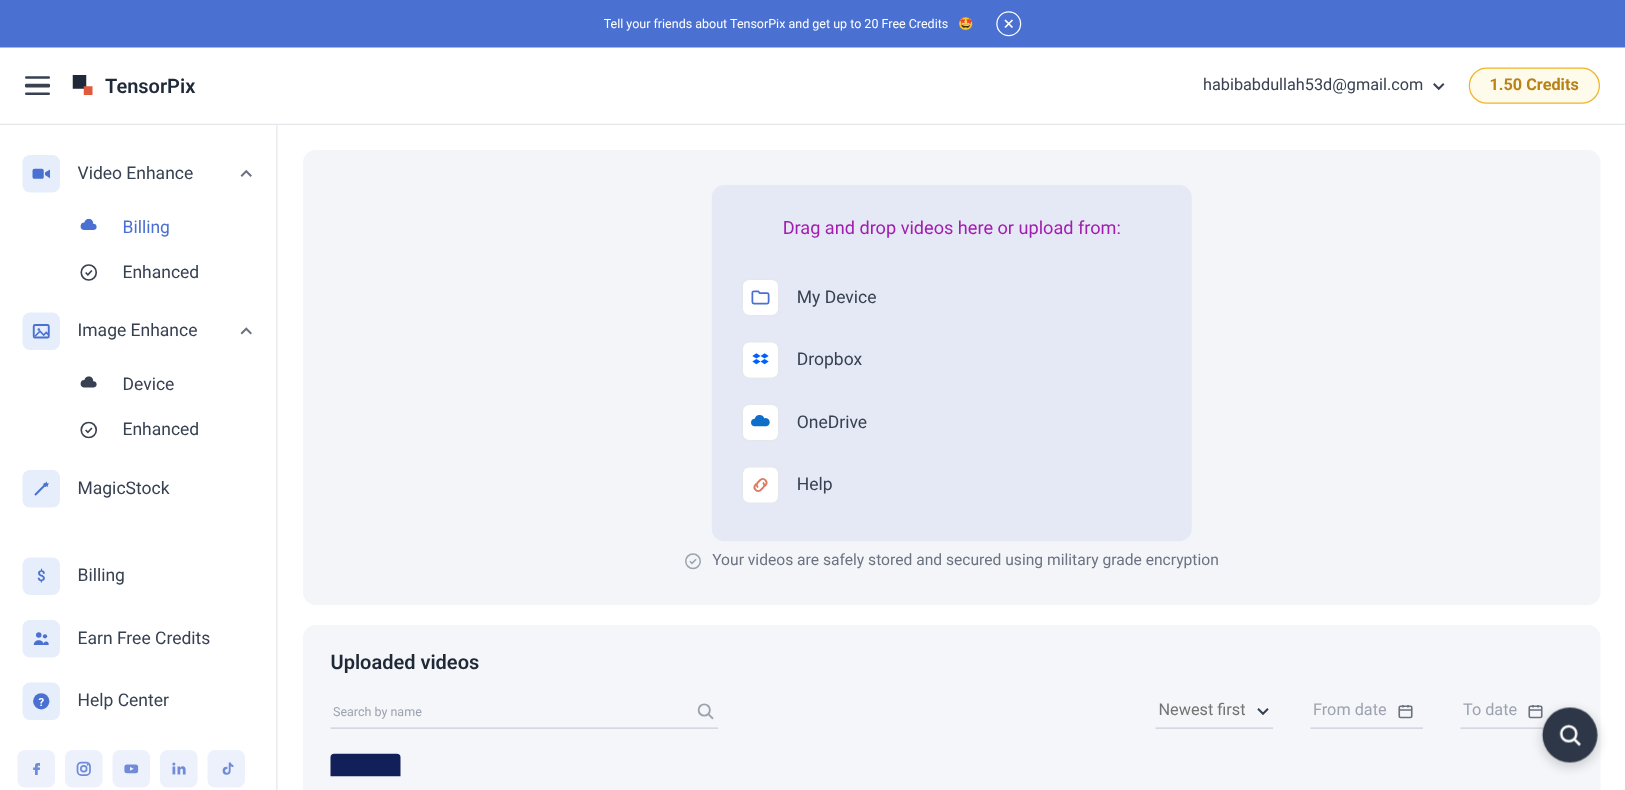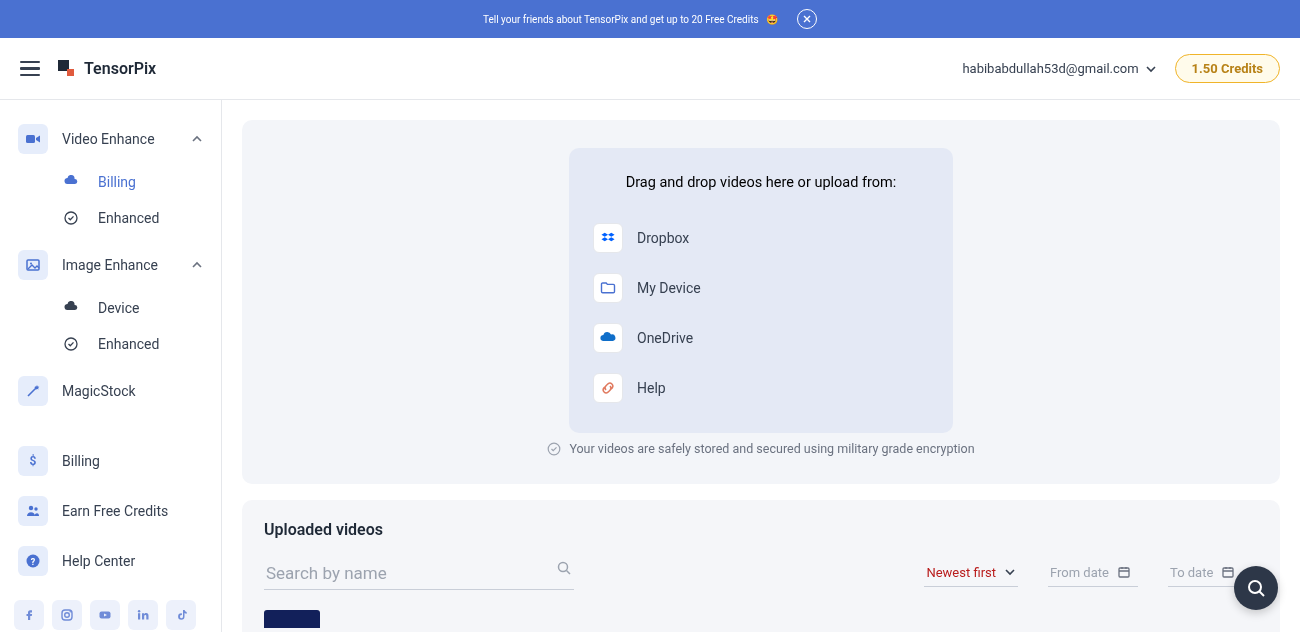--- a/index.html
+++ b/index.html
@@ -34,36 +34,36 @@
 .sidebar-sub .sidebar-item.active { color: #4a71d1; }
 .sidebar-sub .sub-icon { width: 16px; text-align: center; }
 .sidebar-spacer { flex: 1; min-height: 8px; }
 .sidebar-bottom { margin-top: 10px; }
 .sidebar-social { display: flex; gap: 8px; margin-top: 14px; padding-left: 2px; }
 .sidebar-social .soc { width: 30px; height: 30px; background: #edf1fb; border-radius: 6px; display: flex; align-items: center; justify-content: center; color: #708cd8; cursor: pointer; }
 
 .content { flex: 1; padding: 20px; overflow-y: auto; position: relative; }
 .upload-card { background: #f3f5f9; border-radius: 10px; padding: 28px; display: flex; flex-direction: column; align-items: center; }
 .drop-box { background: #e4e9f5; border-radius: 10px; width: 384px; padding: 26px 24px 20px; }
-.drop-title { text-align: center; font-size: 14.5px; color: #000000; margin-bottom: 22px; }
+.drop-title { text-align: center; font-size: 14.5px; color: #a21caf; margin-bottom: 22px; }
 .upload-opt { display: flex; align-items: center; gap: 14px; padding: 10px 0; cursor: pointer; }
 .upload-opt .opt-icon { width: 30px; height: 30px; background: #fff; border-radius: 6px; display: flex; align-items: center; justify-content: center; border: 1px solid #e5e7eb; }
 .upload-opt .opt-label { font-size: 14px; color: #374151; }
 .security-note { display: flex; align-items: center; gap: 8px; margin-top: 8px; font-size: 12.5px; color: #6b7280; }
 
 .videos-card { background: #f5f6f9; border-radius: 10px; padding: 20px 22px; margin-top: 16px; }
 .videos-title { font-size: 16px; font-weight: 600; color: #1f2937; margin-bottom: 18px; }
 .videos-filters { display: flex; align-items: center; gap: 30px; }
 .search-wrap { position: relative; flex: 0 0 310px; }
-.search-input { width: 100%; border: none; border-bottom: 1px solid #c9ced8; background: transparent; padding: 6px 26px 6px 2px; font-size: 17px; outline: none; color: #374151; }
+.search-input { width: 100%; border: none; border-bottom: 1px solid #c9ced8; background: transparent; padding: 6px 26px 6px 2px; font-size: 10px; outline: none; color: #374151; }
 .search-input::placeholder { color: #9ca3af; }
 .search-icon-pos { position: absolute; right: 2px; top: 3px; color: #9ca3af; }
 .filters-spacer { flex: 1; }
-.sort-wrap { display: flex; align-items: center; gap: 8px; border-bottom: 1px solid #c9ced8; padding: 4px 2px 6px; font-size: 13px; color: #b91c1c; cursor: pointer; }
-.date-wrap { display: flex; align-items: flex-start; gap: 8px; border-bottom: 1px solid #c9ced8; padding: 4px 2px 6px; font-size: 13px; color: #9ca3af; min-width: 90px; }
+.sort-wrap { display: flex; align-items: center; gap: 8px; border-bottom: 1px solid #c9ced8; padding: 4px 2px 6px; font-size: 13px; color: #737373; cursor: pointer; }
+.date-wrap { display: flex; align-items: flex-end; gap: 8px; border-bottom: 1px solid #c9ced8; padding: 4px 2px 6px; font-size: 13px; color: #9ca3af; min-width: 90px; }
 .date-wrap .cal { color: #6b7280; }
 .thumb-row { margin-top: 20px; }
 .thumb { width: 56px; height: 18px; background: #12205a; border-radius: 3px 3px 0 0; }
 
 .help-fab { position: fixed; right: 22px; bottom: 22px; width: 44px; height: 44px; border-radius: 50%; background: #2d3748; color: #fff; display: flex; align-items: center; justify-content: center; cursor: pointer; box-shadow: 0 3px 10px rgba(0,0,0,.2); }
 
 svg { display: block; }
 </style>
 </head>
 <body>
@@ -262,32 +262,32 @@
     </div>
   </aside>
 
   <div class="content">
     <div class="upload-card">
       <div class="drop-box">
         <div class="drop-title">Drag and drop videos here or upload from:</div>
         <div class="upload-opt">
           <div class="opt-icon">
               <svg width="18" height="18" viewBox="0 0 18 18">
-                <path d="M5 3 L9 5.5 L5 8 L1 5.5 Z M13 3 L17 5.5 L13 8 L9 5.5 Z M5 8.5 L9 11 L5 13.5 L1 11 Z M13 8.5 L17 11 L13 13.5 L9 11 Z" fill="#0061ff" transform="scale(0.82) translate(2 1.5)"></path>
+                <path d="M2.5 5.2c0-.7.6-1.2 1.2-1.2h3.5l1.2 1.4h5.9c.7 0 1.2.5 1.2 1.2v6c0 .7-.5 1.2-1.2 1.2H3.7c-.7 0-1.2-.5-1.2-1.2z" fill="none" stroke="#4a71d1" stroke-width="1.4"></path>
               </svg>
             </div>
-          <span class="opt-label">Dropbox</span>
+          <span class="opt-label">My Device</span>
         </div>
         <div class="upload-opt">
           <div class="opt-icon">
               <svg width="18" height="18" viewBox="0 0 18 18">
-                <path d="M2.5 5.2c0-.7.6-1.2 1.2-1.2h3.5l1.2 1.4h5.9c.7 0 1.2.5 1.2 1.2v6c0 .7-.5 1.2-1.2 1.2H3.7c-.7 0-1.2-.5-1.2-1.2z" fill="none" stroke="#4a71d1" stroke-width="1.4"></path>
+                <path d="M5 3 L9 5.5 L5 8 L1 5.5 Z M13 3 L17 5.5 L13 8 L9 5.5 Z M5 8.5 L9 11 L5 13.5 L1 11 Z M13 8.5 L17 11 L13 13.5 L9 11 Z" fill="#0061ff" transform="scale(0.82) translate(2 1.5)"></path>
               </svg>
             </div>
-          <span class="opt-label">My Device</span>
+          <span class="opt-label">Dropbox</span>
         </div>
         <div class="upload-opt">
           <div class="opt-icon">
               <svg width="18" height="18" viewBox="0 0 18 18">
                 <path d="M4 12a3 3 0 0 1 .4-5.97A4 4 0 0 1 12 5.5 2.8 2.8 0 0 1 14 12z" fill="#0f6ec9"></path>
               </svg>
             </div>
           <span class="opt-label">OneDrive</span>
         </div>
         <div class="upload-opt">

